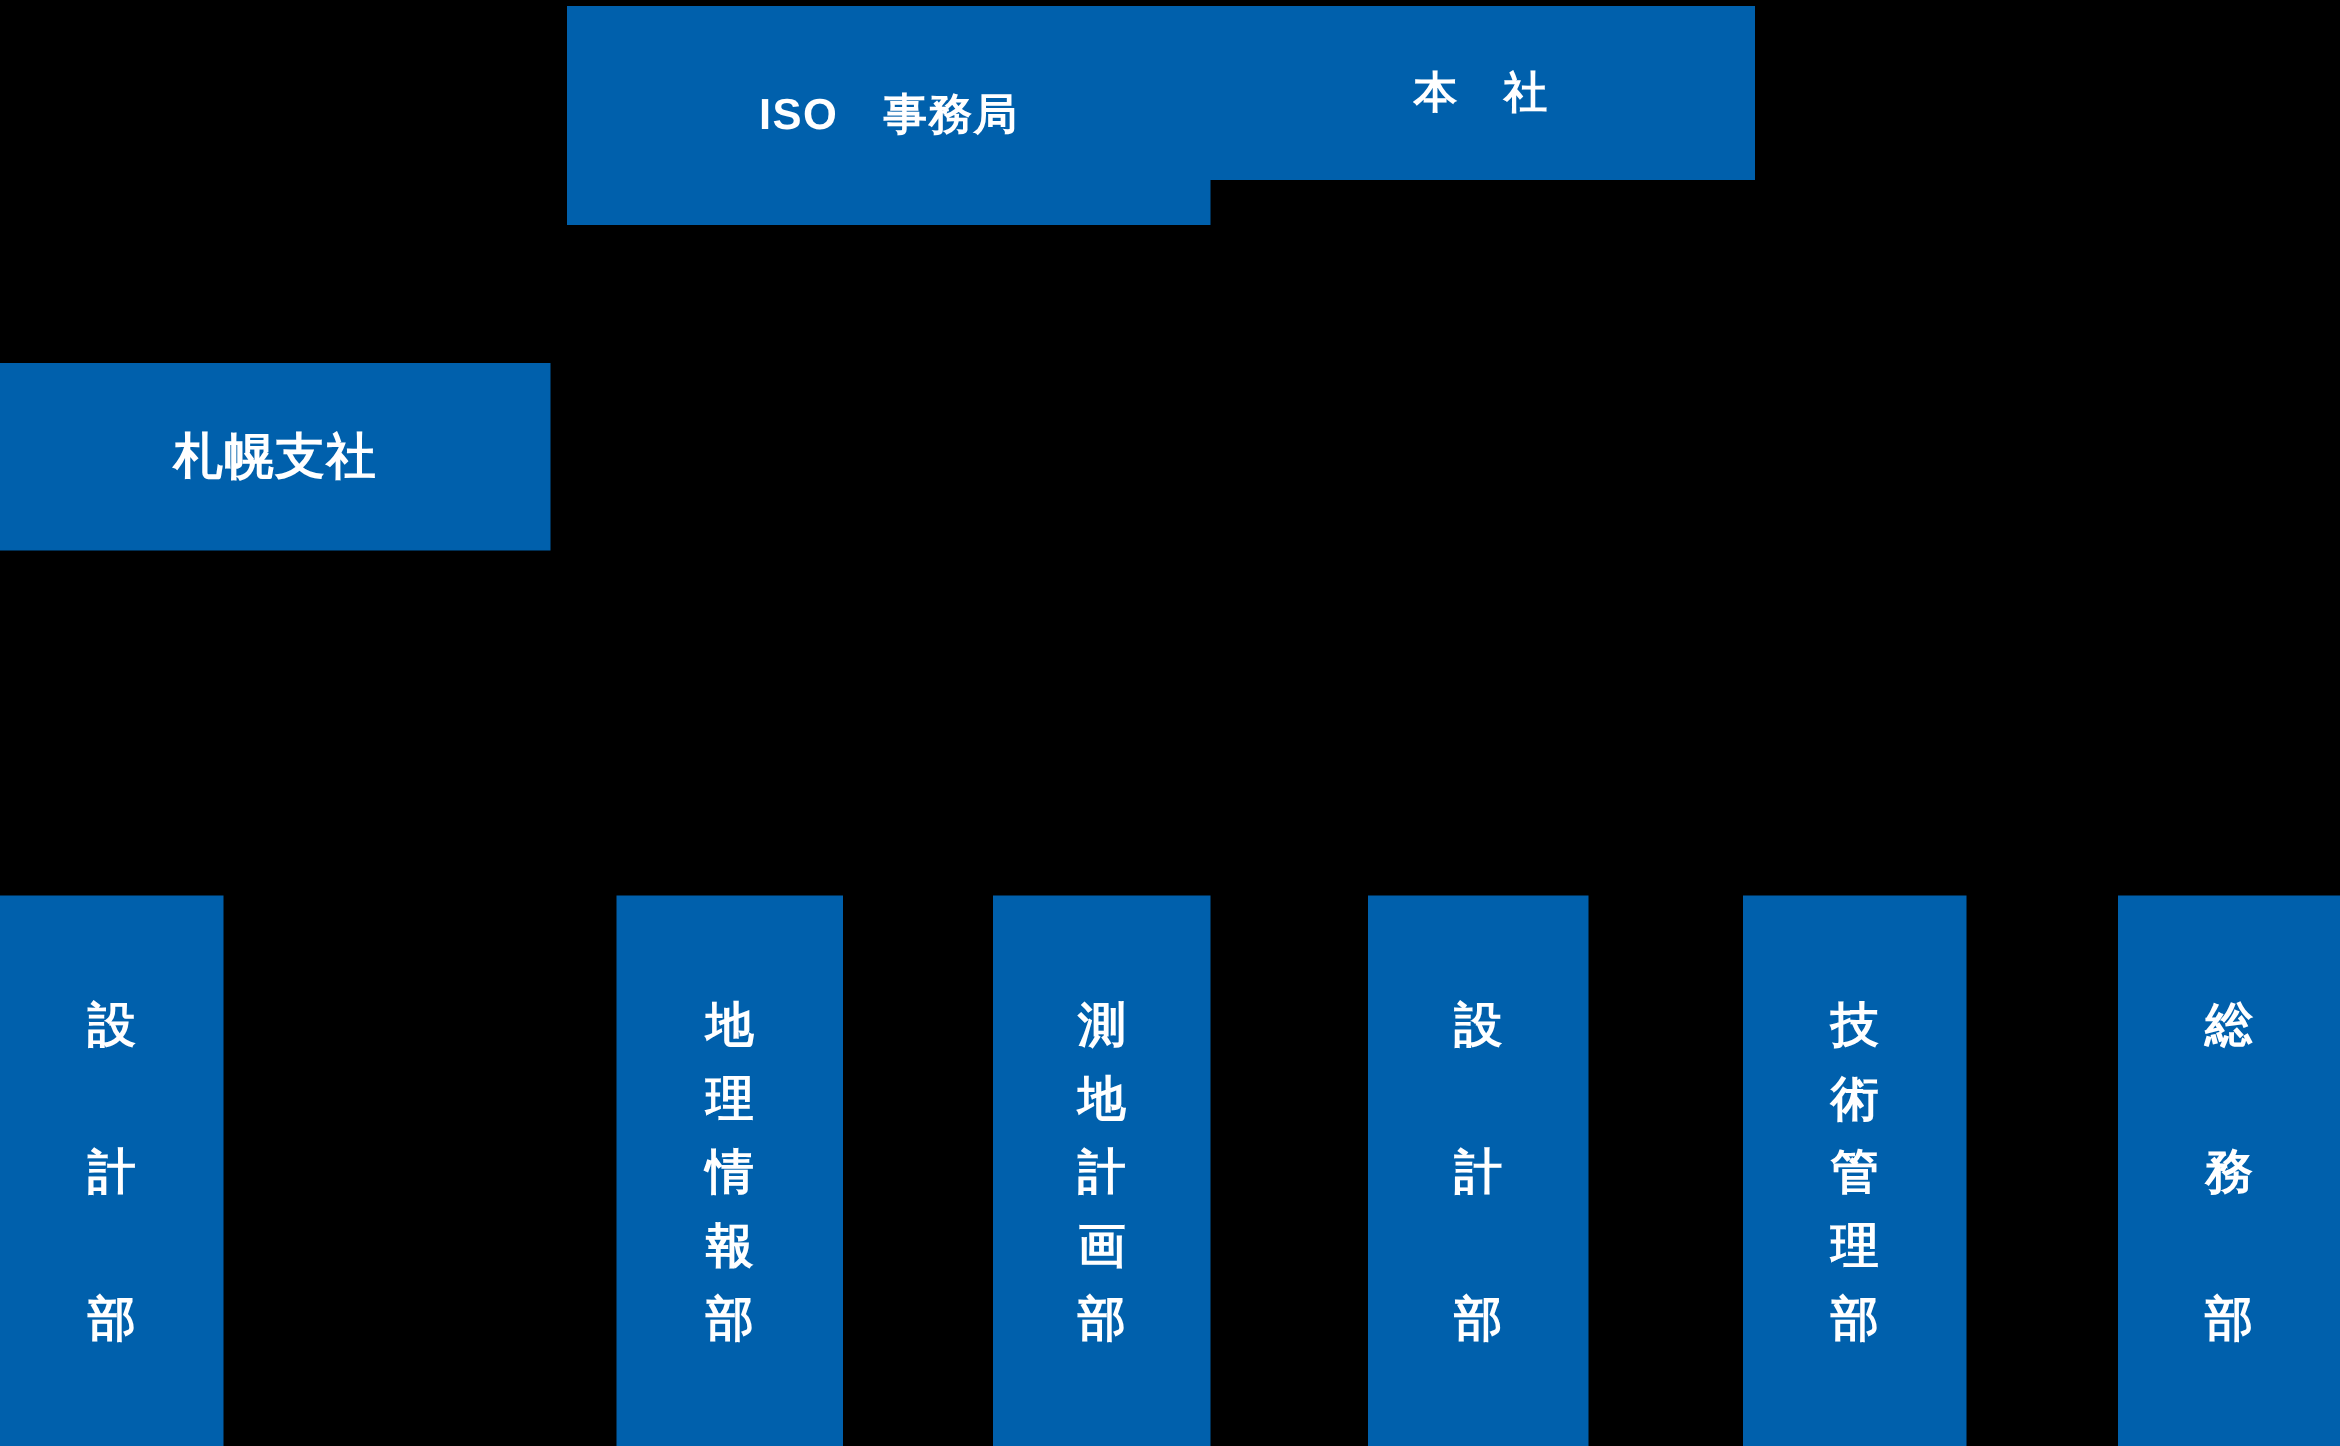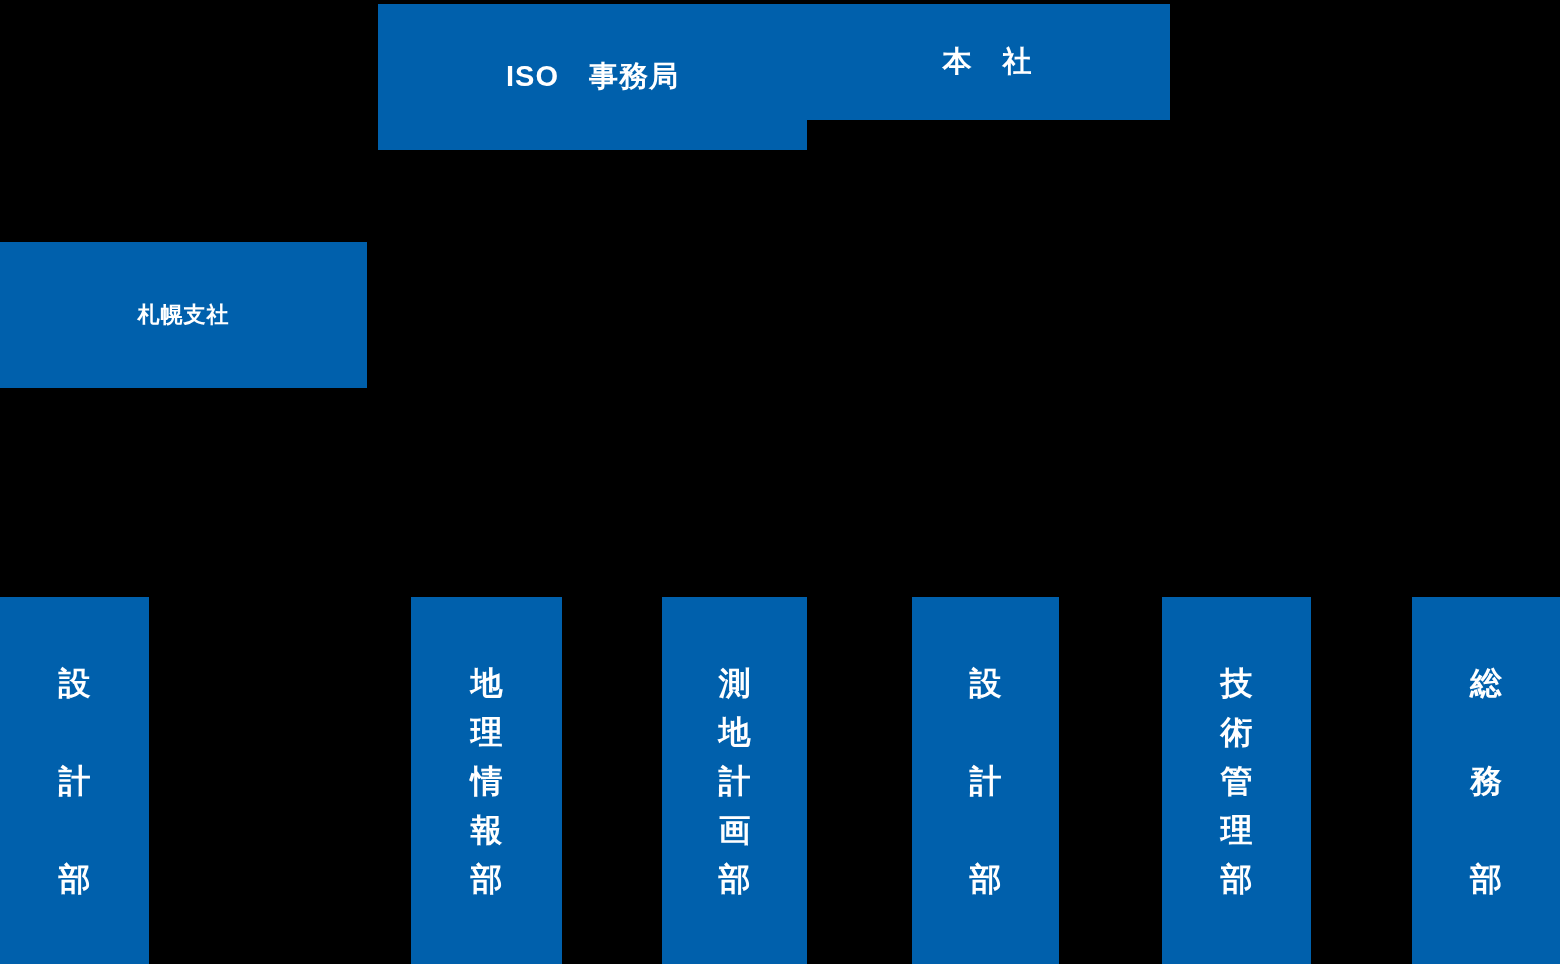--- a/index.html
+++ b/index.html
@@ -28,21 +28,21 @@
     color: var(--text);
     font-weight: bold;
     font-size: 29px;
     letter-spacing: 1px;
     white-space: pre;
   }
   
   .iso-box     { left: 378px;  top: 4px;   width: 429px; height: 146px; }
   .honsha-box  { left: 805px;  top: 4px;   width: 365px; height: 116px; }
   
-  .sapporo-box { left: 0px;    top: 242px; width: 367px; height: 146px; font-size: 22px; }
+  .sapporo-box { left: 0px;    top: 242px; width: 367px; height: 125px; font-size: 33px; }
   
   .dept {
     top: 597px;
     height: 367px;
     display: flex;
     align-items: center;
     justify-content: center;
   }
   .dept-1 { left: 0px;    width: 149px; }
   .dept-2 { left: 411px;  width: 151px; }

